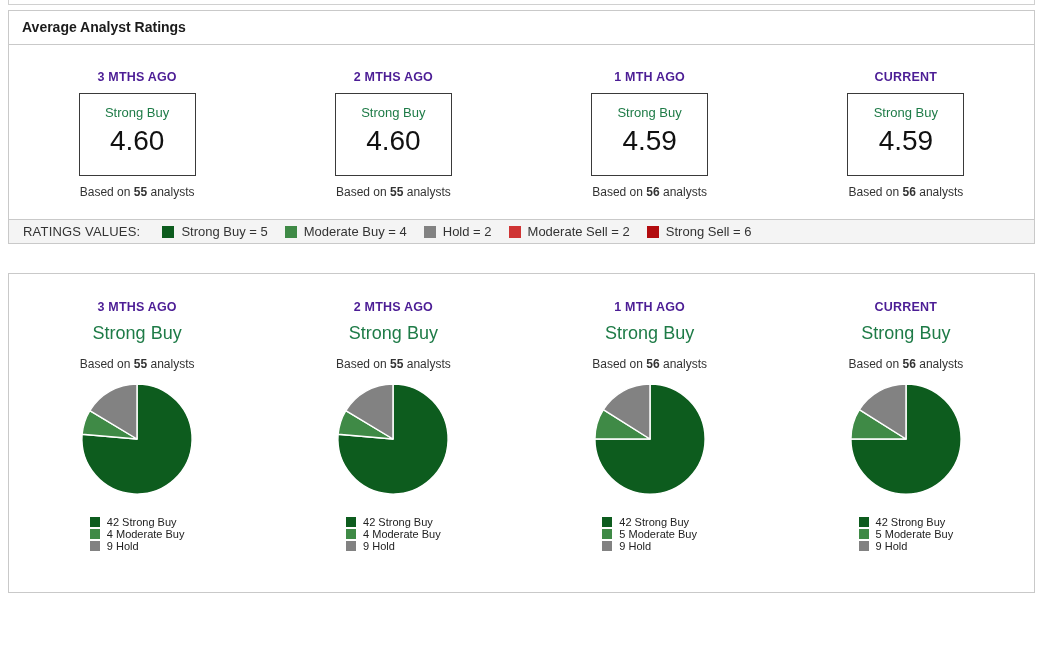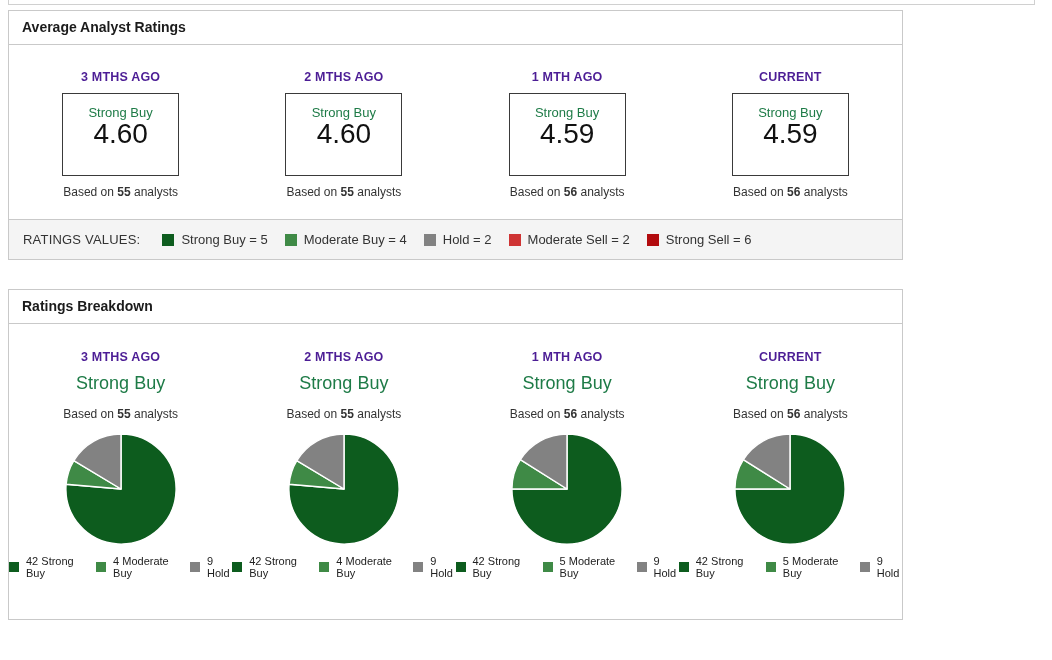--- a/index.html
+++ b/index.html
@@ -13,21 +13,21 @@
   }
   .top-strip {
     margin-left: 8px;
     width: 1027px; height: 5px;
     background: #fff;
     border: 1px solid #d0d0d0;
     border-top: none;
   }
   .panel {
     margin-left: 8px;
-    width: 895px;
+    width: 1027px;
     background: #fff;
     border: 1px solid #c9c9c9;
   }
   .panel-avg { margin-top: 5px; }
   .panel-breakdown { margin-top: 29px; }
   .panel-header {
     font-size: 14px;
     font-weight: bold;
     color: #1b1b1b;
     padding: 8px 13px 9px 13px;
@@ -46,46 +46,46 @@
     margin-bottom: 9px;
   }
   .rating-box {
     width: 117px; height: 83px;
     border: 1px solid #3a3a3a;
     background: #fff;
     display: flex; flex-direction: column; align-items: center;
     padding-top: 11px;
   }
   .consensus-small { font-size: 13px; color: #1e7b47; }
-  .rating-value { font-size: 28px; color: #111; line-height: 1; }
+  .rating-value { font-size: 28px; color: #111; margin-top: 7px; line-height: 1; }
   .based-on { font-size: 12px; color: #333; margin-top: 9px; }
   .based-on b { font-weight: bold; }
 
   .ratings-values {
     background: #f4f4f4;
     border-top: 1px solid #c9c9c9;
     display: flex; align-items: center;
-    padding: 12px 14px;
+    padding: 4px 14px;
     font-size: 13px;
     color: #333;
   }
   .rv-label { margin-right: 22px; letter-spacing: 0.2px; }
   .rv-item { display: flex; align-items: center; margin-right: 17px; }
   .rv-sq { width: 12px; height: 12px; margin-right: 7px; flex: 0 0 auto; }
 
   
   .bd-cols { padding: 26px 0 40px 0; }
   .bd-consensus { font-size: 18px; color: #1e7b47; margin-bottom: 13px; }
   .bd-based { font-size: 12px; color: #333; margin-bottom: 10px; }
   .bd-based b { font-weight: bold; }
   .pie-wrap { width: 116px; height: 116px; }
   .bd-legend {
-    margin-top: 8px;
+    margin-top: 19px;
     width: fit-content;
-    display: flex; flex-direction: row; gap: 12px;
+    display: flex; flex-direction: column; gap: 0;
     align-self: center;
   }
   .bd-legend-row { display: flex; align-items: center; }
   .bd-legend-sq { width: 10px; height: 10px; margin-right: 7px; flex: 0 0 auto; }
   .bd-legend-text { font-size: 11px; color: #222; }
 </style>
 </head>
 <body>
 
 <div class="top-strip"></div>
@@ -168,21 +168,20 @@
       <span>Moderate Sell = 2</span>
     </span>
     <span class="rv-item">
       <span class="rv-sq" style="background-color: rgb(178, 11, 14);"></span>
       <span>Strong Sell = 6</span>
     </span>
   </div>
 </section>
 
 <section class="panel panel-breakdown">
-  <div class="panel-header">Ratings Breakdown</div>
 
   <div class="cols bd-cols">
 
     <div class="col">
       <div class="period-label">3 MTHS AGO</div>
       <div class="bd-consensus">Strong Buy</div>
       <div class="bd-based">
         <span>Based on</span>
         <b>55</b>
         <span>analysts</span>

